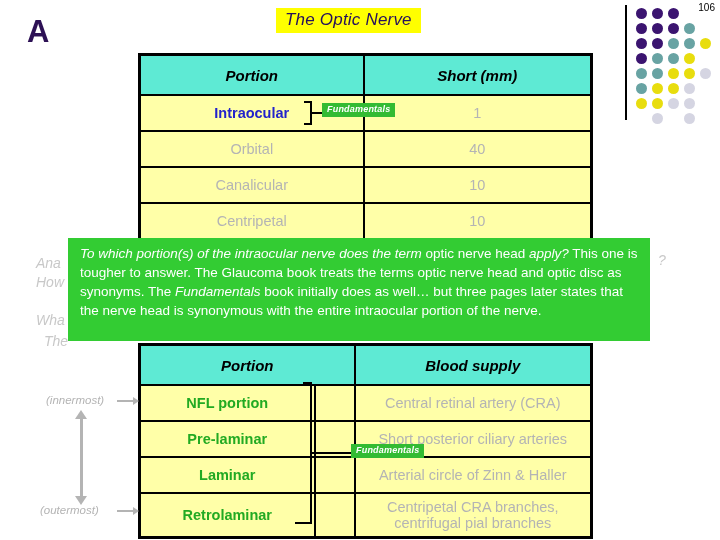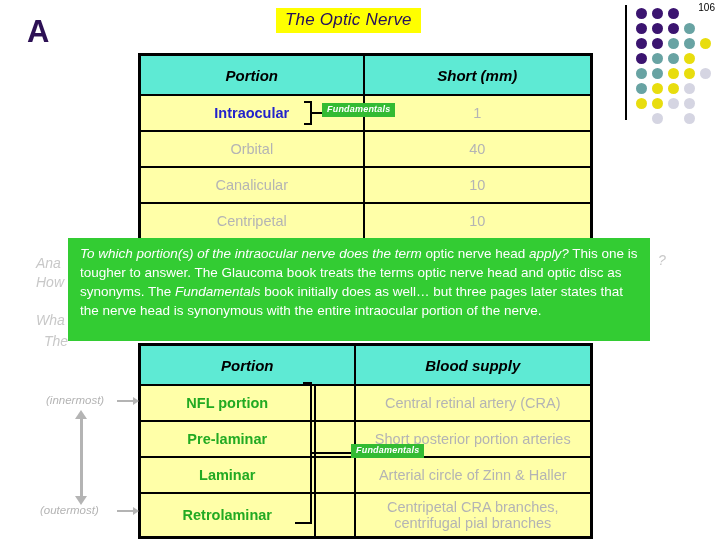--- a/index.html
+++ b/index.html
@@ -347,21 +347,21 @@
   </thead>
   <tbody>
     <tr>
       <td class="cell-green">NFL portion</td>
       <td></td>
       <td class="cell-dim">Central retinal artery (CRA)</td>
     </tr>
     <tr>
       <td class="cell-green">Pre-laminar</td>
       <td></td>
-      <td class="cell-dim">Short posterior portion arteries</td>
+      <td class="cell-dim">Short posterior ciliary arteries</td>
     </tr>
     <tr>
       <td class="cell-green">Laminar</td>
       <td></td>
       <td class="cell-dim">Arterial circle of Zinn &amp; Haller</td>
     </tr>
     <tr>
       <td class="cell-green">Retrolaminar</td>
       <td></td>
       <td class="cell-dim">

